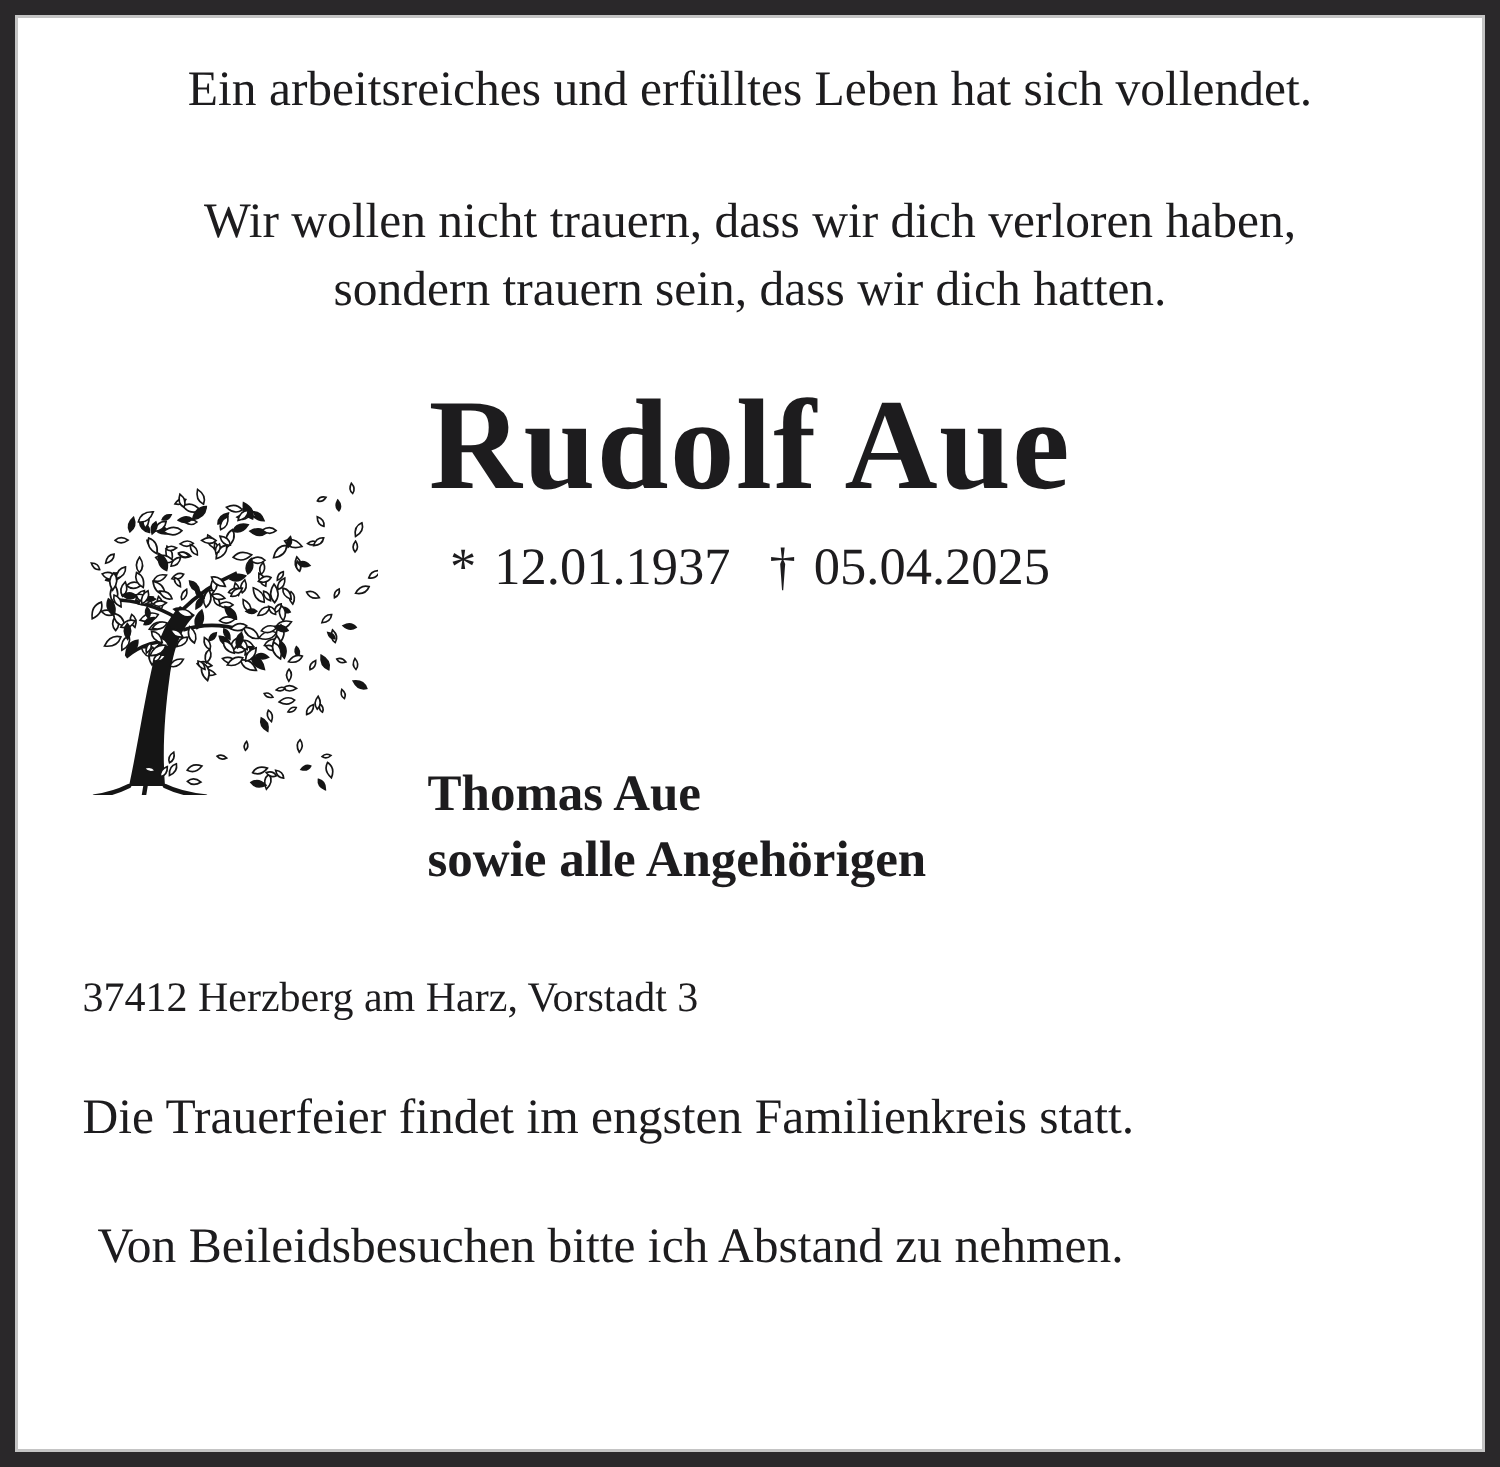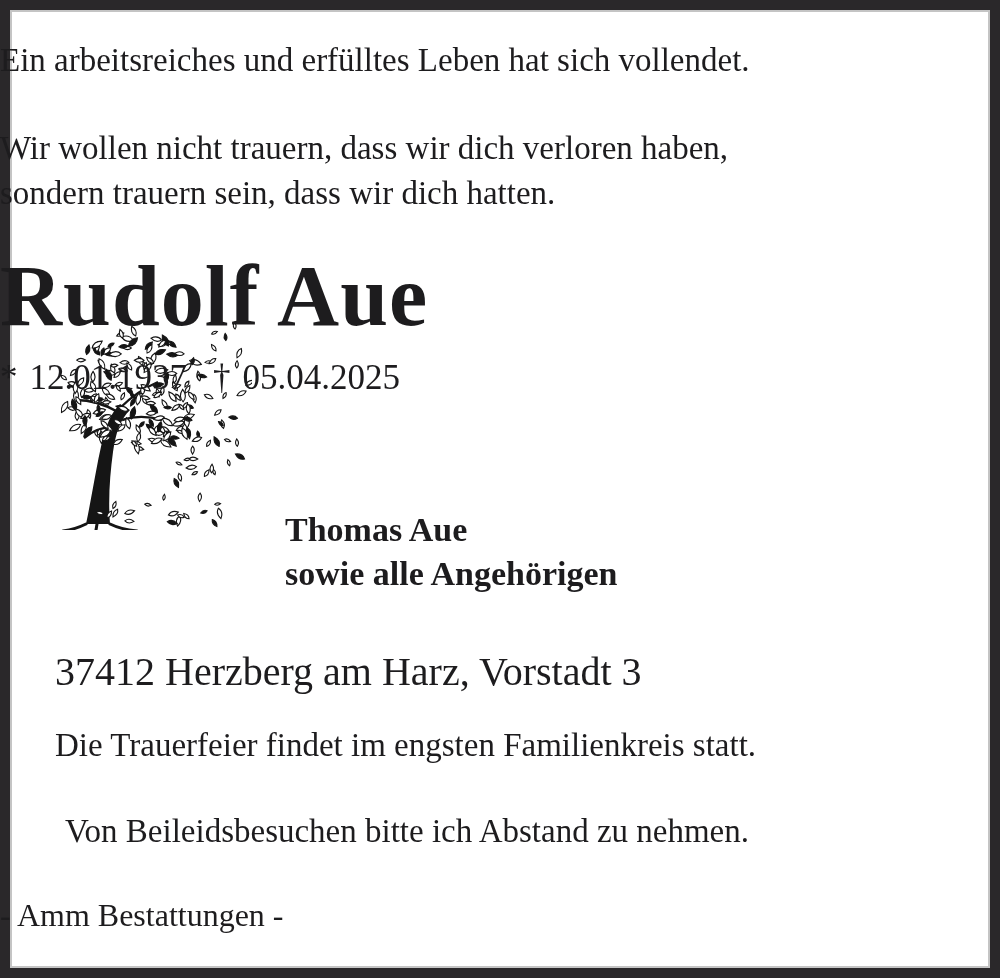--- a/index.html
+++ b/index.html
@@ -6,31 +6,31 @@
   .page{
     position:relative;
     width:1000px;height:978px;
     background:#ffffff;
     color:#1d1c1e;
     font-family:"Liberation Serif","DejaVu Serif",serif;
     box-shadow: inset 0 0 0 10px #2a282a, inset 0 0 0 12px #c4c4c4;
     overflow:hidden;
   }
   .line{position:absolute;white-space:nowrap;line-height:1;}
-  .centered{left:0;width:1000px;}
+  .centered{left:0;width:1000px;text-align:center;}
   .epigraph{top:44px;font-size:33px;}
   .verse{top:126px;font-size:33px;line-height:45px;}
   .deceased-name{top:253px;font-size:86px;font-weight:bold;letter-spacing:1px;}
   .dates{top:360px;font-size:35px;}
   .dates .death-group{margin-left:26px;}
   .dates .sym{margin-right:12px;}
   .mourning-intro{left:285px;top:463px;font-size:34px;}
   .mourner-1{left:285px;top:513px;font-size:34px;font-weight:bold;}
   .mourner-2{left:285px;top:557px;font-size:34px;font-weight:bold;}
-  .address{left:55px;top:652px;font-size:40px;}
+  .address{left:55px;top:652px;font-size:28px;}
   .ceremony{left:55px;top:729px;font-size:33px;}
   .condolence{left:65px;top:815px;font-size:33px;}
   .funeral-home{top:899px;font-size:32px;}
   .tree{position:absolute;left:40px;top:308px;width:212px;height:222px;}
 </style>
 </head>
 <body>
 
 <div class="page">
 
@@ -301,15 +301,14 @@
     <span class="birth-group"><span class="sym">*</span><span>12.01.1937</span></span><span class="death-group"><span class="sym">†</span><span>05.04.2025</span></span>
   </div>
 
   <div class="line mourner-2">sowie alle Angehörigen</div>
   <div class="line mourner-1">Thomas Aue</div>
 
   <div class="line address">37412 Herzberg am Harz, Vorstadt 3</div>
   <div class="line ceremony">Die Trauerfeier findet im engsten Familienkreis statt.</div>
   <div class="line condolence">Von Beileidsbesuchen bitte ich Abstand zu nehmen.</div>
 
-  <div class="line centered funeral-home">- Amm Bestattungen -</div>
 
 </div>
 
 </body></html>

